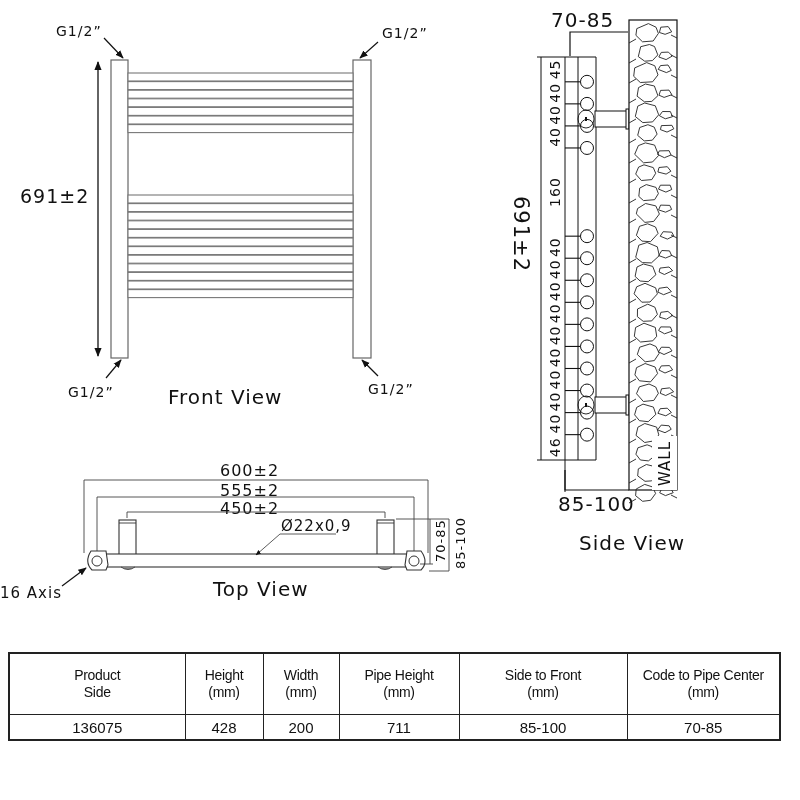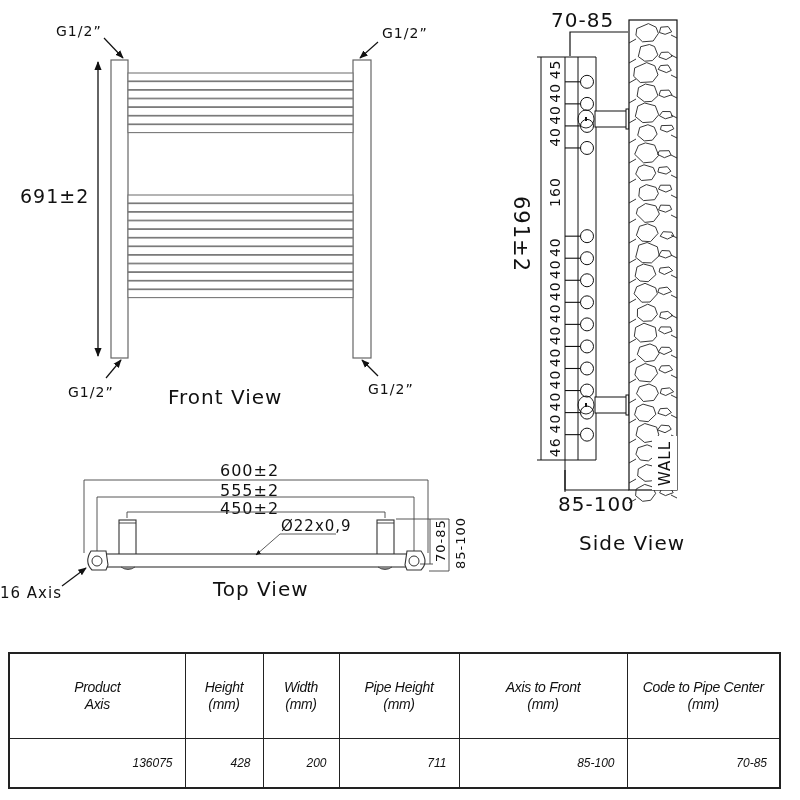--- a/index.html
+++ b/index.html
@@ -1,22 +1,22 @@
 <!DOCTYPE html>
 <html><head>
 <meta charset="utf-8">
 <style>
   html, body { margin:0; padding:0; background:#ffffff; }
   body { width:800px; height:800px; position:relative; overflow:hidden; font-family:"Liberation Sans", sans-serif; color:#111; }
   #drawing { position:absolute; left:0; top:0; width:800px; height:640px; }
   .lbl { font-family:"DejaVu Sans", sans-serif; fill:#111; letter-spacing:1px; }
   .spec-table { position:absolute; left:8px; top:652px; width:771px; border-collapse:collapse; border:2px solid #222; table-layout:fixed; }
-  .spec-table th, .spec-table td { border:1.5px solid #222; text-align:center; font-family:"Liberation Sans", sans-serif; font-weight:normal; color:#111; padding:12px;font-style:italic; }
+  .spec-table th, .spec-table td { border:1.5px solid #222; text-align:center; font-family:"Liberation Sans", sans-serif; font-weight:normal; color:#111; padding:0; }
   .spec-table th { height:60px; font-size:14px; line-height:17px; letter-spacing:-0.3px; }
-  .spec-table td { height:24px; font-size:12px;text-align:right; }
+  .spec-table td { height:24px; font-size:15px; }
 </style>
 </head>
 <body>
 
 <svg id="drawing" viewBox="0 0 800 640" xmlns="http://www.w3.org/2000/svg">
   <defs>
     <marker id="arr" viewBox="0 0 10 10" refX="9" refY="5" markerWidth="7" markerHeight="7" orient="auto-start-reverse">
       <path d="M0,1 L10,5 L0,9 z" fill="#111"></path>
     </marker>
   </defs>
@@ -300,25 +300,25 @@
   <colgroup>
     <col style="width:176px">
       <col style="width:78px">
       <col style="width:76px">
       <col style="width:120px">
       <col style="width:168px">
       <col style="width:153px">
   </colgroup>
   <thead>
     <tr>
-      <th><span>Product</span><br><span>Axis</span></th>
+      <th><span>Product</span><br><span>Side</span></th>
       <th><span>Height</span><br><span>(mm)</span></th>
       <th><span>Width</span><br><span>(mm)</span></th>
       <th><span>Pipe Height</span><br><span>(mm)</span></th>
-      <th><span>Axis to Front</span><br><span>(mm)</span></th>
+      <th><span>Side to Front</span><br><span>(mm)</span></th>
       <th><span>Code to Pipe Center</span><br><span>(mm)</span></th>
     </tr>
   </thead>
   <tbody>
     <tr>
       <td>136075</td>
       <td>428</td>
       <td>200</td>
       <td>711</td>
       <td>85-100</td>

